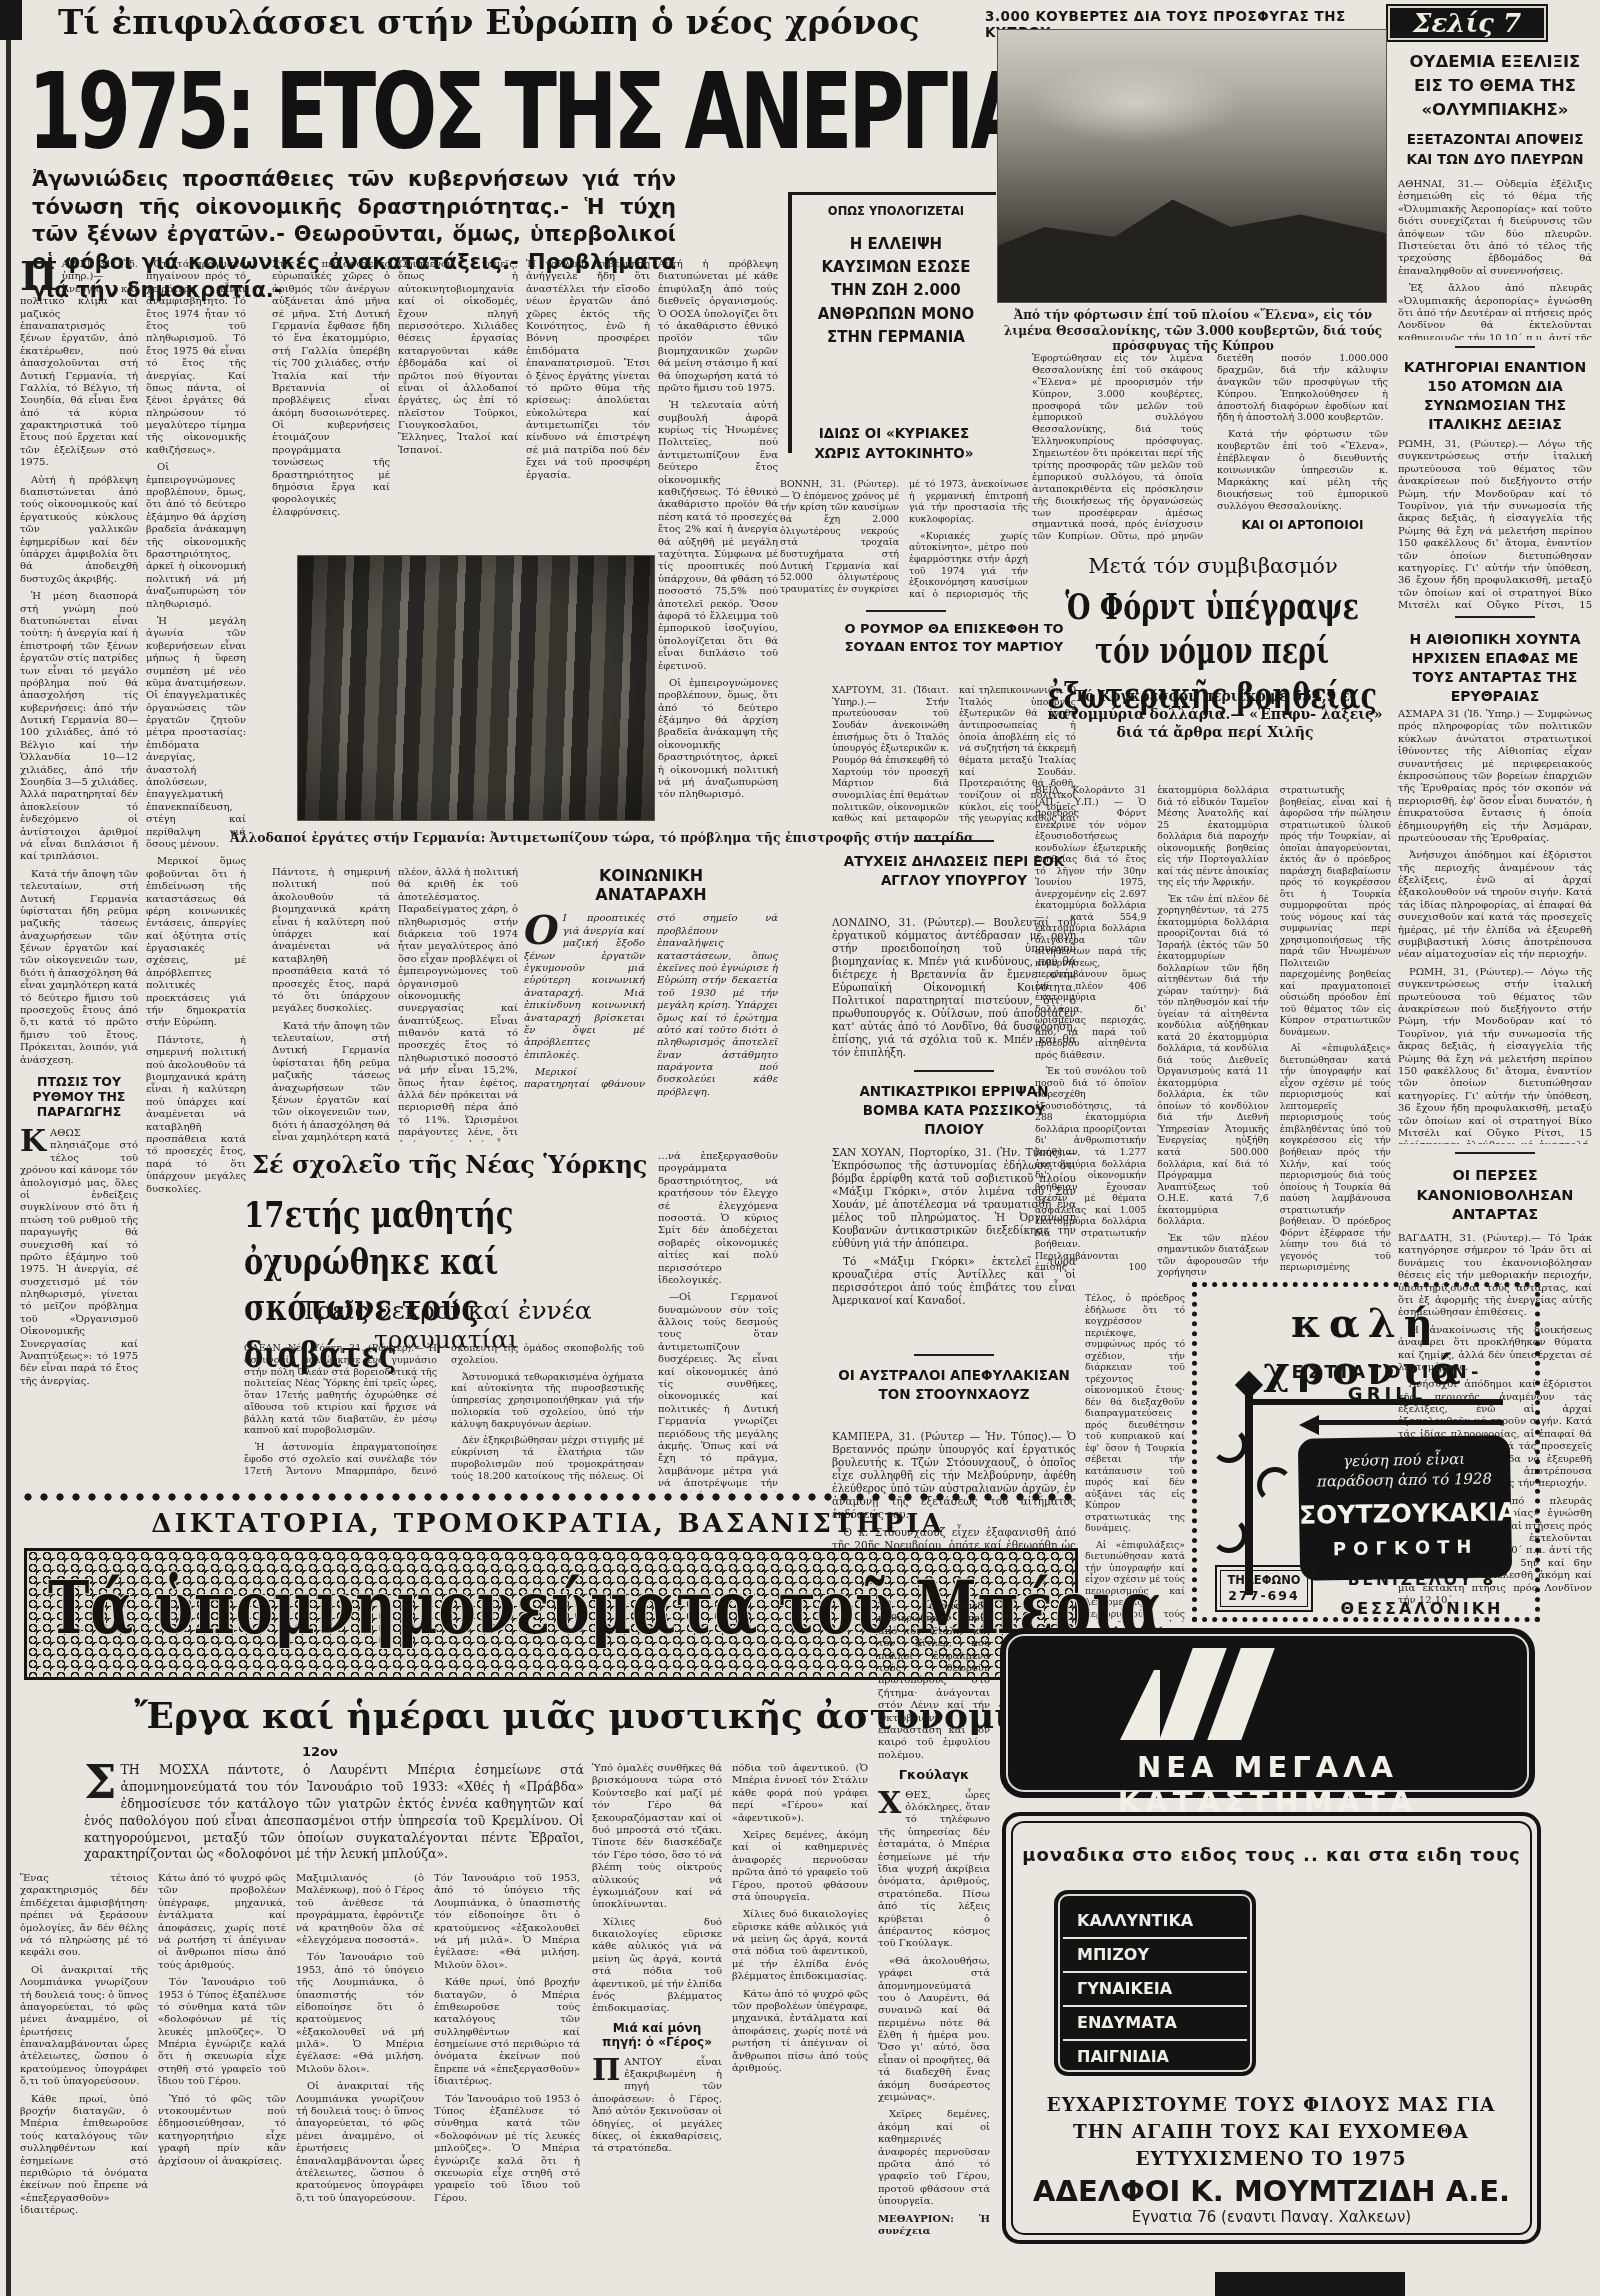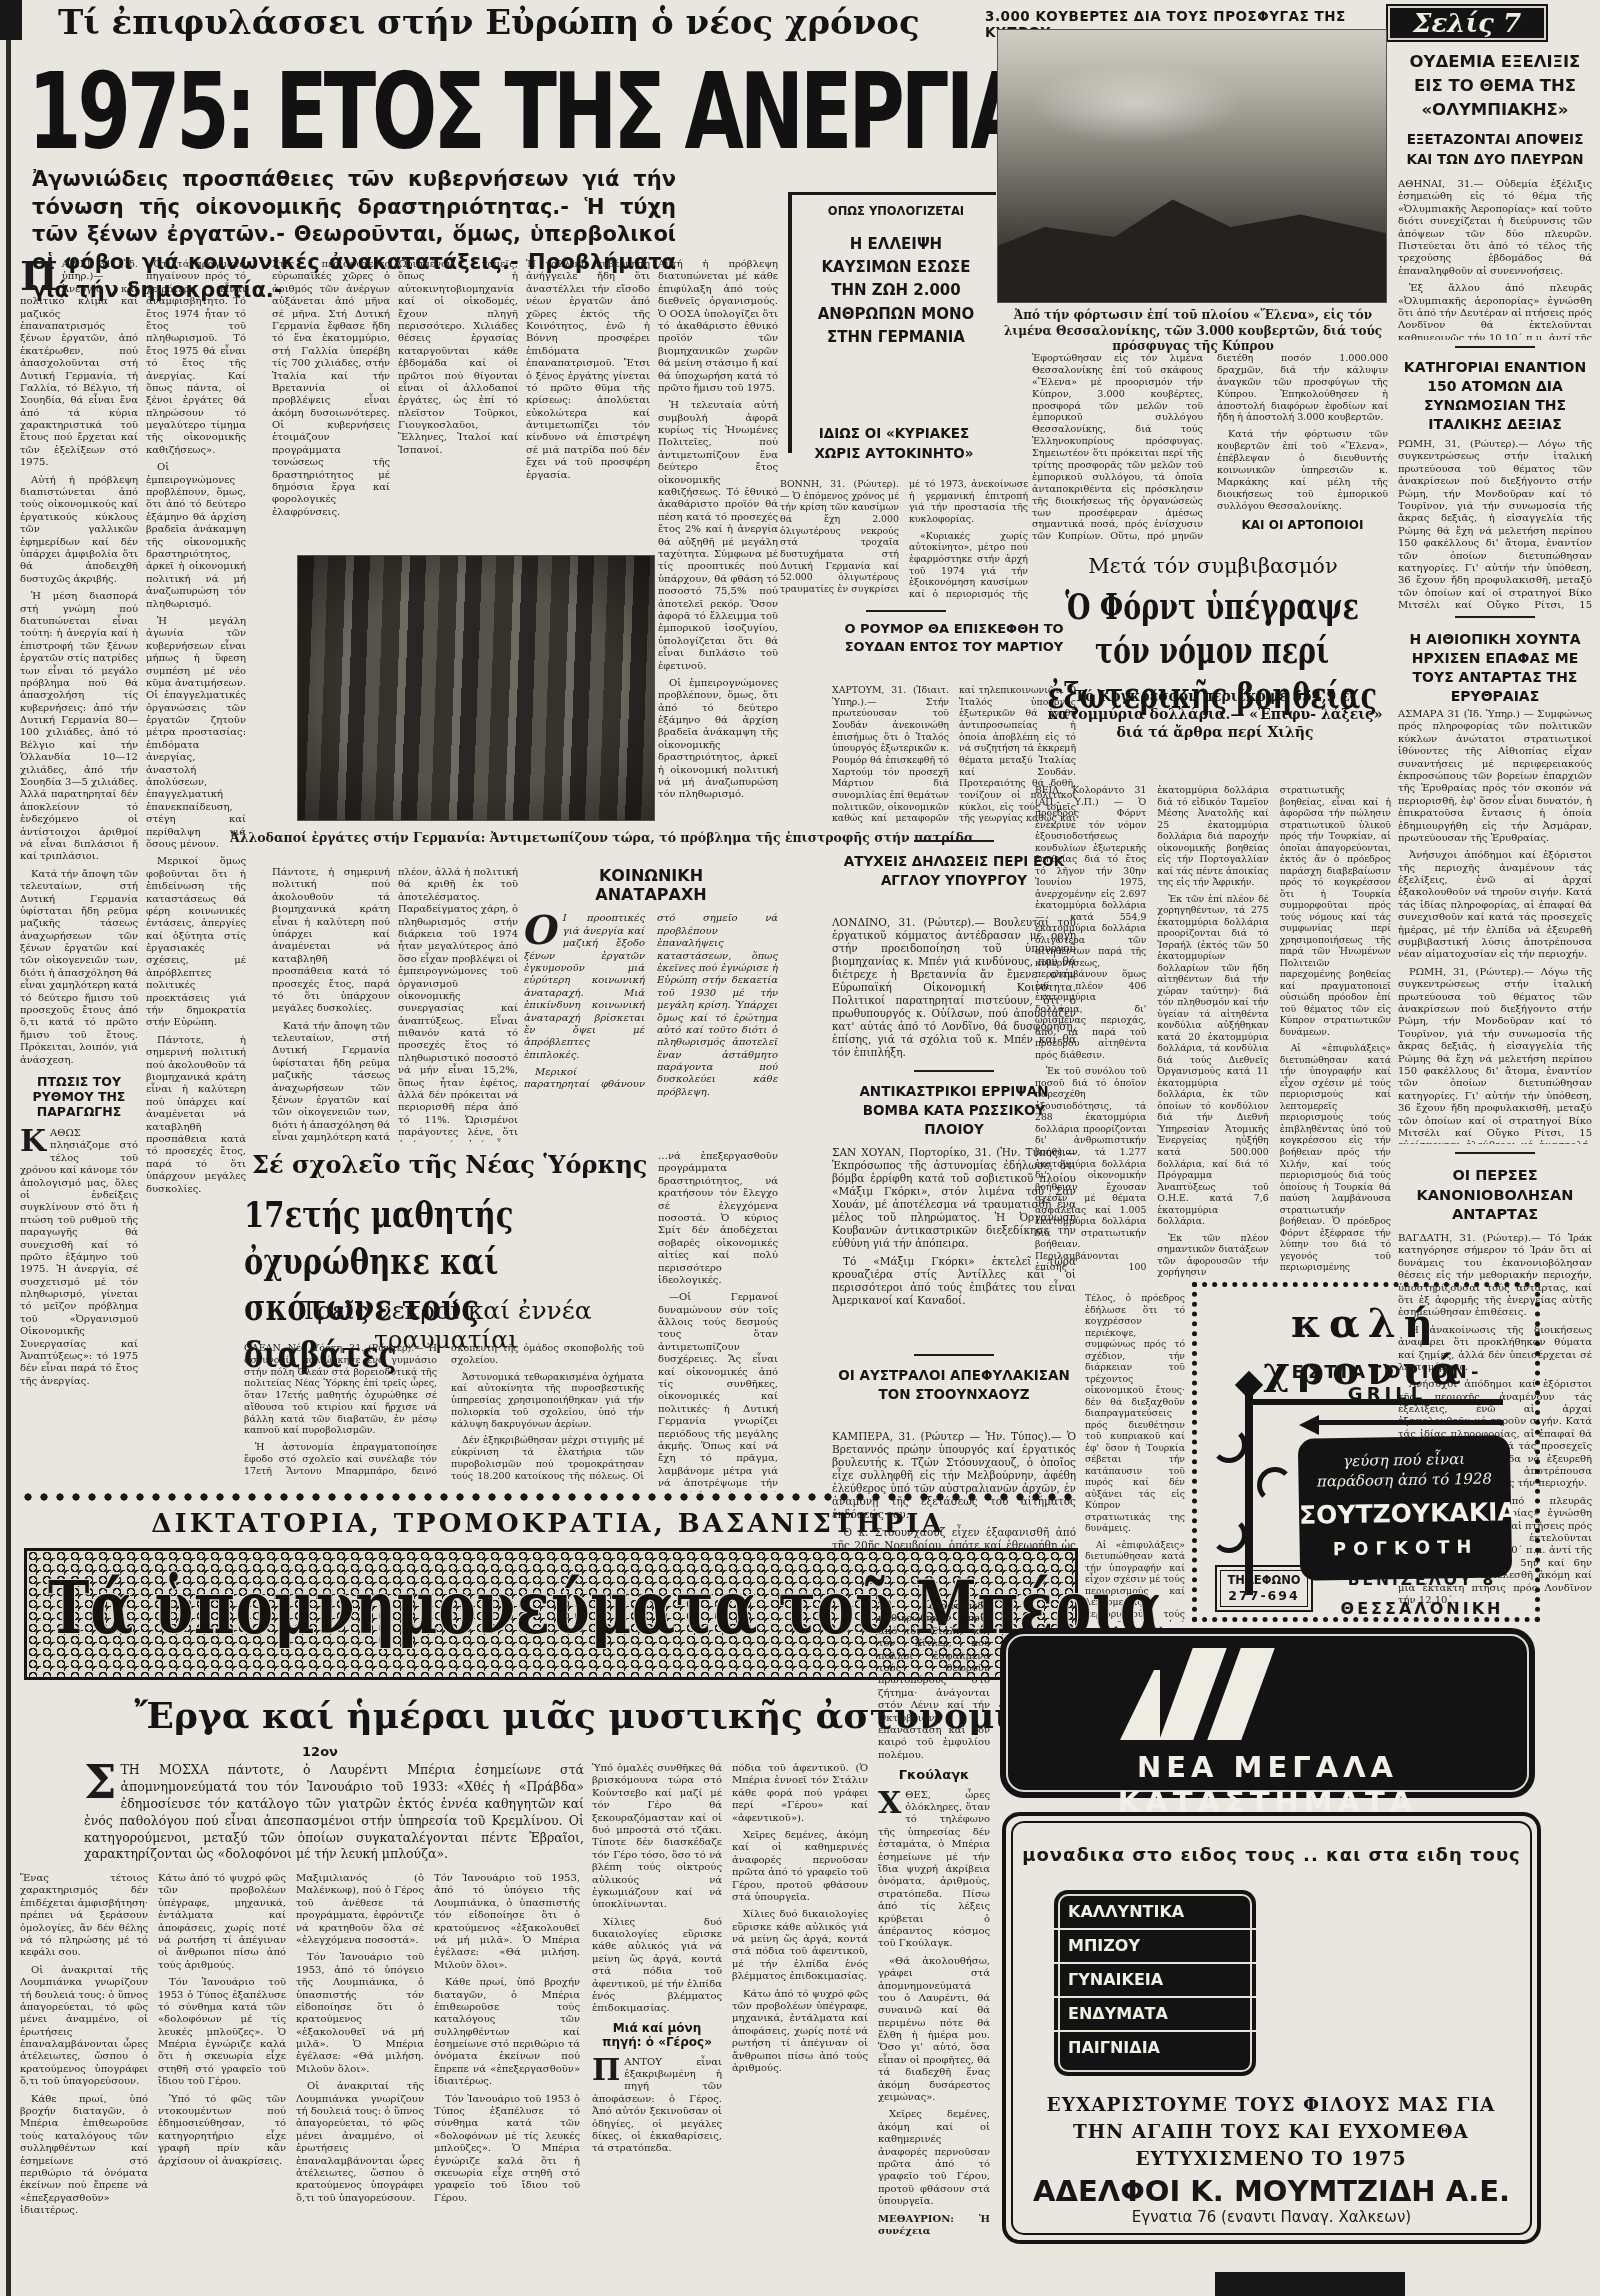--- a/index.html
+++ b/index.html
@@ -16,21 +16,21 @@
   .dc{float:left;font-family:"DejaVu Serif",serif;font-weight:bold;font-size:30px;line-height:.82;margin:2px 4px 0 0;}
   .dc.big{font-size:40px;}
   .ital{font-style:italic;}
   .badge{background:#141414;color:#efece4;font:bold italic 26px/38px "DejaVu Serif",serif;text-align:center;
          box-shadow:inset 0 0 0 2px #141414, inset 0 0 0 4px #d8d5cc;}
   .photo{position:absolute;box-shadow:0 0 0 1px #55524c;}
   .cap{position:absolute;font:bold 12.5px/1.3 "DejaVu Serif",serif;text-align:center;}
   .box{position:absolute;border-left:4px solid #191919;border-top:3px solid #191919;padding:10px 8px 8px 12px;}
   .blackround{background:#131313;border-radius:24px;}
   .innerline{position:absolute;inset:6px;border:2px solid #dcd9d0;border-radius:18px;}
-  .itemlist{list-style:none;margin:0;padding:6px 0;}
+  .itemlist{list-style:none;margin:9px;padding:6px 0;}
   .itemlist li{font:bold 16px/1 "DejaVu Sans",sans-serif;color:#f1eee6;padding:8px 14px;border-top:2px solid #e9e6df;}
   .itemlist li:first-child{border-top:none;}
   .mesh{background-color:#ddd9cf;
     background-image:radial-gradient(circle 4.5px at 6px 5px,transparent 2.6px,#1a1812 2.7px 4.2px,transparent 4.5px),
                      radial-gradient(circle 4.5px at 13px 11px,transparent 2.6px,#1a1812 2.7px 4.2px,transparent 4.5px);
     background-size:14px 12px;border:3px solid #141414;}
   .meshtext{font:bold 58px/1 "DejaVu Serif",serif;color:#14120e;letter-spacing:1px;
     text-shadow:1px 1px 0 #ddd9cf,-1px -1px 0 #ddd9cf,1px -1px 0 #ddd9cf,-1px 1px 0 #ddd9cf;
     transform:scale(.96,1.25);transform-origin:center;white-space:nowrap;text-align:center;}
   .ship{background:linear-gradient(180deg,#cfccc4 0%,#b4b1a8 20%,#8e8b83 40%,#615e57 62%,#38362f 82%,#1f1e1b 100%);}

